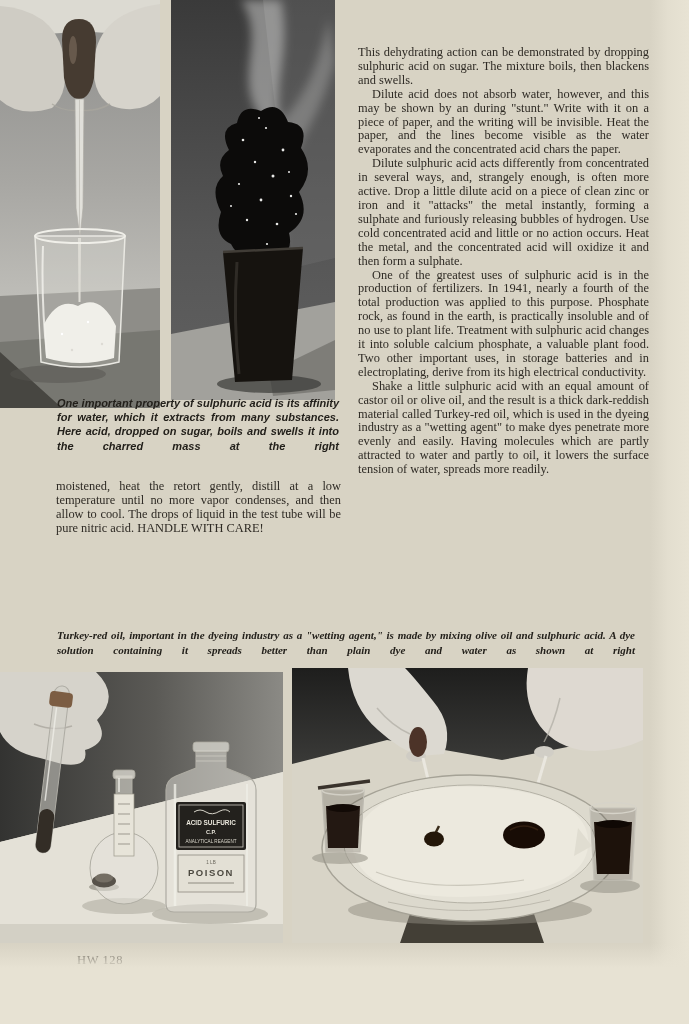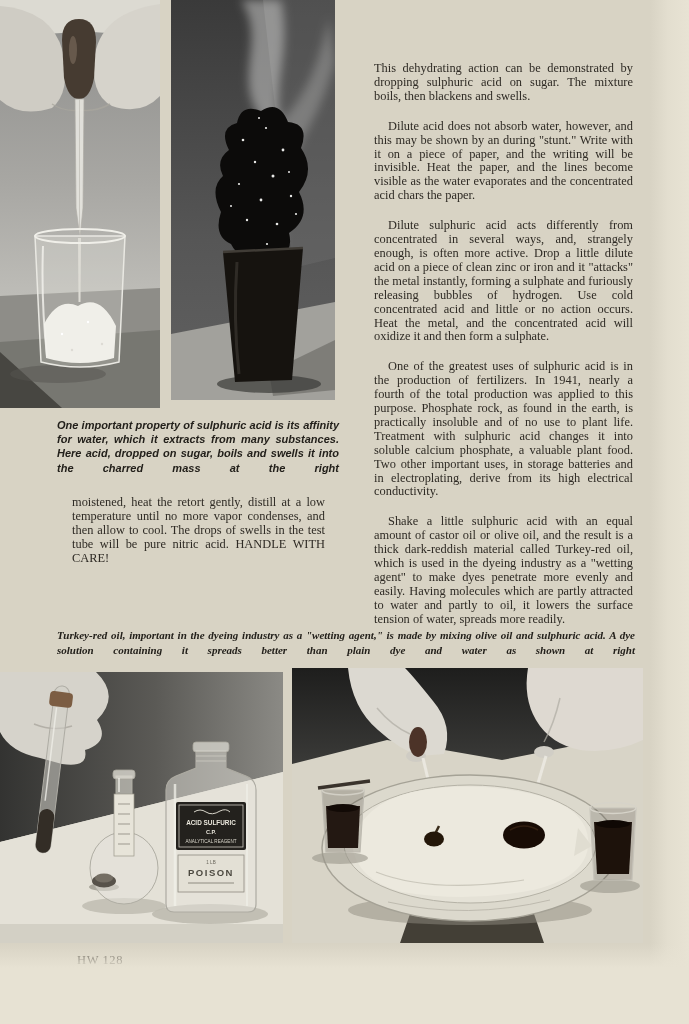--- a/index.html
+++ b/index.html
@@ -12,28 +12,28 @@
     background:linear-gradient(180deg,rgba(233,228,215,0) 0,#e7e2d3 30%);pointer-events:none;}
   .photo{position:absolute;overflow:hidden;}
   .photo svg{display:block;width:100%;height:100%;}
   #photo-sugar{left:0;top:0;width:160px;height:408px;}
   #photo-char{left:171px;top:0;width:164px;height:400px;}
   #photo-bottles{left:0;top:672px;width:283px;height:271px;}
   #photo-plate{left:292px;top:668px;width:351px;height:275px;}
   .col{position:absolute;}
   #right-col{left:358px;top:46px;width:291px;}
   #left-col{left:56px;top:480px;width:285px;}
-  .body-par{margin:16px;font-size:12.4px;line-height:13.9px;text-align:justify;}
+  .body-par{margin:0;font-size:12.4px;line-height:13.9px;text-align:justify;}
   .indent{text-indent:14px;}
   .caption{
     position:absolute;font-family:"Liberation Sans","DejaVu Sans",sans-serif;
     font-weight:bold;font-style:italic;color:#23201b;font-size:11px;line-height:14.2px;
     text-align:justify;text-align-last:justify;
   }
-  #top-caption{left:57px;top:418px;width:282px;}
+  #top-caption{left:57px;top:396px;width:282px;}
   #mid-caption{left:57px;top:628px;width:578px;line-height:14.6px;font-family:Liberation Serif, serif;}
   .footer{
     position:absolute;left:77px;top:953px;font-size:12.5px;letter-spacing:.6px;color:#3b372f;
   }
 </style>
 </head>
 <body>
 
 <div class="page">
 
@@ -137,21 +137,21 @@
     <p class="body-par">This dehydrating action can be demonstrated by dropping sulphuric acid on sugar. The mixture boils, then blackens and swells.</p>
     <p class="body-par indent">Dilute acid does not absorb water, however, and this may be shown by an during "stunt." Write with it on a piece of paper, and the writing will be invisible. Heat the paper, and the lines become visible as the water evaporates and the concentrated acid chars the paper.</p>
     <p class="body-par indent">Dilute sulphuric acid acts differently from concentrated in several ways, and, strangely enough, is often more active. Drop a little dilute acid on a piece of clean zinc or iron and it "attacks" the metal instantly, forming a sulphate and furiously releasing bubbles of hydrogen. Use cold concentrated acid and little or no action occurs. Heat the metal, and the concentrated acid will oxidize it and then form a sulphate.</p>
     <p class="body-par indent">One of the greatest uses of sulphuric acid is in the production of fertilizers. In 1941, nearly a fourth of the total production was applied to this purpose. Phosphate rock, as found in the earth, is practically insoluble and of no use to plant life. Treatment with sulphuric acid changes it into soluble calcium phosphate, a valuable plant food. Two other important uses, in storage batteries and in electroplating, derive from its high electrical conductivity.</p>
     <p class="body-par indent">Shake a little sulphuric acid with an equal amount of castor oil or olive oil, and the result is a thick dark-reddish material called Turkey-red oil, which is used in the dyeing industry as a "wetting agent" to make dyes penetrate more evenly and easily. Having molecules which are partly attracted to water and partly to oil, it lowers the surface tension of water, spreads more readily.</p>
   </div>
 
   <div class="caption" id="top-caption">One important property of sulphuric acid is its affinity for water, which it extracts from many substances. Here acid, dropped on sugar, boils and swells it into the charred mass at the right</div>
 
   <div class="col" id="left-col">
-    <p class="body-par">moistened, heat the retort gently, distill at a low temperature until no more vapor condenses, and then allow to cool. The drops of swells in the test tube will be pure nitric acid. HANDLE WITH CARE!</p>
+    <p class="body-par">moistened, heat the retort gently, distill at a low temperature until no more vapor condenses, and then allow to cool. The drops of liquid in the test tube will be pure nitric acid. HANDLE WITH CARE!</p>
   </div>
 
   <div class="caption" id="mid-caption">Turkey-red oil, important in the dyeing industry as a "wetting agent," is made by mixing olive oil and sulphuric acid. A dye solution containing it spreads better than plain dye and water as shown at right</div>
 
   <div class="photo" id="photo-bottles">
     <svg viewBox="0 0 283 271" preserveAspectRatio="none">
       <defs>
         <linearGradient id="lgC" x1="0" y1="0" x2="1" y2="0">
           <stop offset="0" stop-color="#333331"></stop>
             <stop offset=".55" stop-color="#5b5a56"></stop>

